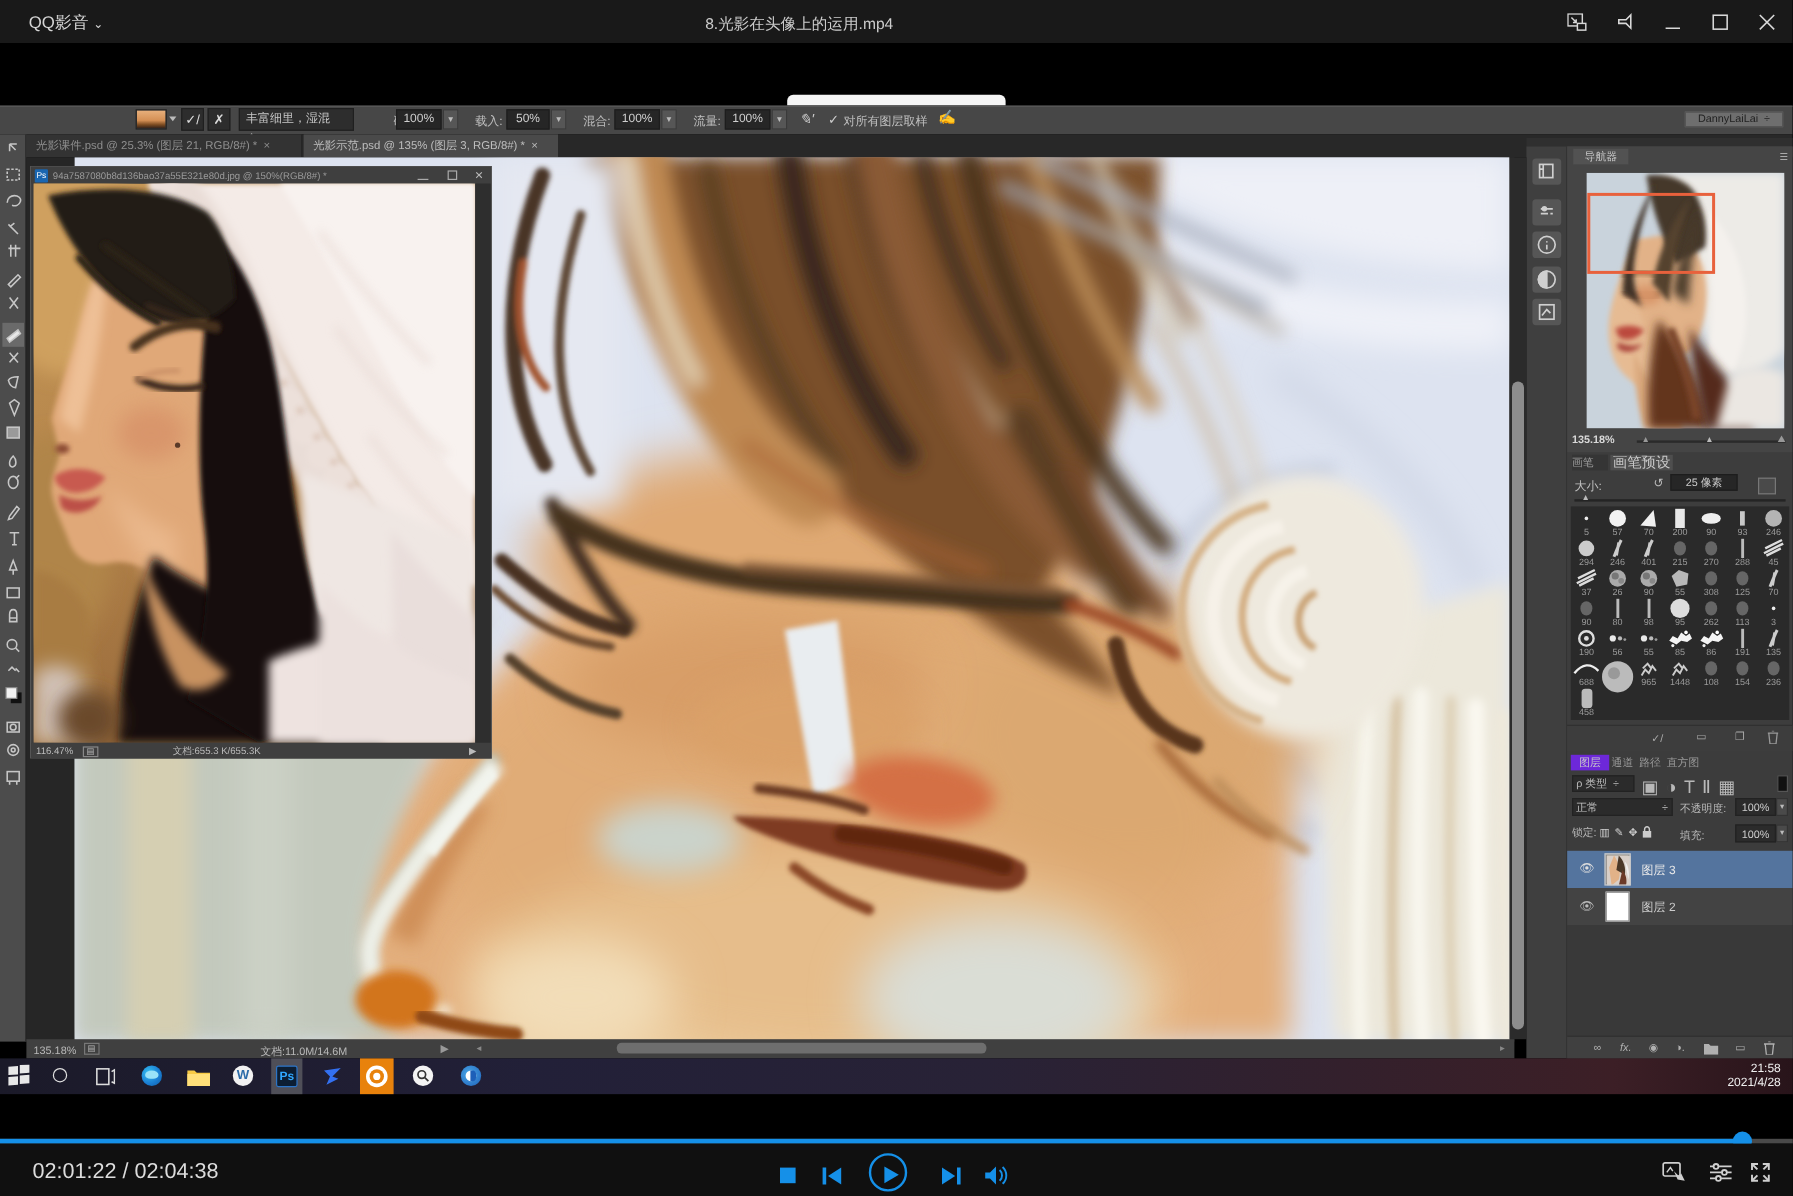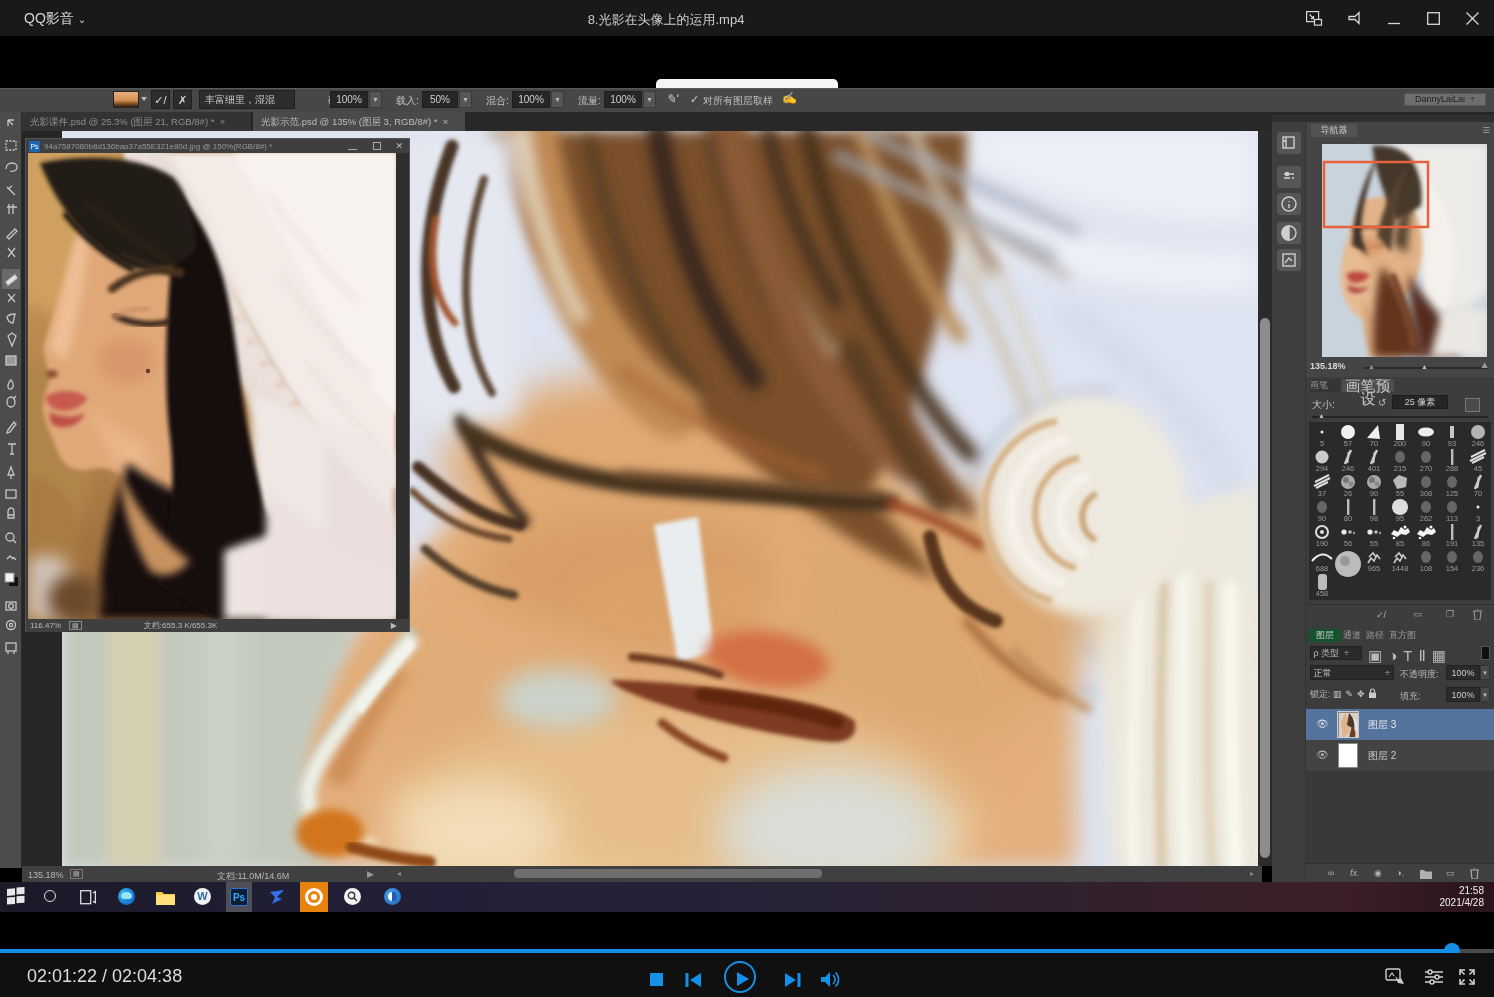--- a/index.html
+++ b/index.html
@@ -347,21 +347,21 @@
       </svg>
     </div>
     <div style="position:absolute;left:4px;top:239px;color:#d8d8d8;font-size:9px;font-weight:bold;">135.18%</div>
     <div style="position:absolute;left:58px;top:245px;width:124px;height:2px;background:#2a2a2a;"></div>
     <div style="position:absolute;left:62px;top:241px;color:#999;font-size:7px;">▲</div>
     <div style="position:absolute;left:115px;top:241px;color:#bbb;font-size:7px;">▲</div>
     <div style="position:absolute;right:6px;top:239px;color:#999;font-size:8px;">⛰</div>
 
     <div style="position:absolute;left:0;top:255px;width:188px;height:249px;background:#3d3d3d;"></div>
     <div style="position:absolute;left:4px;top:257px;width:30px;height:13px;background:#353535;color:#9a9a9a;font-size:9px;line-height:13px;">画笔</div>
-    <div style="position:absolute;left:36px;top:257px;width:52px;height:13px;background:#4e4e4e;color:#c8c8c8;font-size:15px;line-height:13px;text-align:center;">画笔预设</div>
+    <div style="position:absolute;left:36px;top:257px;width:52px;height:13px;background:#4e4e4e;color:#c8c8c8;font-size:12px;line-height:13px;text-align:center;">画笔预设</div>
     <div style="position:absolute;left:6px;top:276px;color:#c0c0c0;font-size:10px;">大小:</div>
     <div style="position:absolute;left:72px;top:275px;color:#bbb;font-size:10px;">↺</div>
     <div style="position:absolute;left:86px;top:273px;width:56px;height:14px;background:#262626;border:1px solid #1d1d1d;color:#ccc;font-size:9px;line-height:13px;text-align:center;">25 像素</div>
     <div style="position:absolute;right:14px;top:276px;width:15px;height:14px;border:1px solid #777;background:#4a4a4a;"></div>
     <div style="position:absolute;left:6px;top:294px;width:176px;height:2px;background:#242424;"></div>
     <div style="position:absolute;left:12px;top:290px;color:#bbb;font-size:7px;">▲</div>
     <div id="brushgrid" style="position:absolute;left:3px;top:300px;width:182px;height:178px;background:#2a2a2a;">
       <svg width="182" height="178" viewBox="0 0 182 178">
       <circle cx="13" cy="10" r="1.5" fill="#eee"></circle>
       <text x="13" y="24" font-size="7.5" fill="#9a9a9a" text-anchor="middle" font-family="Liberation Sans">5</text>
@@ -467,21 +467,21 @@
     <div style="position:absolute;left:0;top:482px;width:188px;height:22px;background:#3d3d3d;border-top:1px solid #303030;color:#aaa;font-size:9px;">
       <span style="position:absolute;right:108px;top:5px;">✓/</span>
       <span style="position:absolute;right:72px;top:4px;">▭</span>
       <span style="position:absolute;right:40px;top:4px;">❐</span>
       <svg width="9" height="11" viewBox="0 0 9 11" style="position:absolute;right:12px;top:4px;">
           <path d="M0,2h9M1,2l1,9h5l1,-9M3.5,0h2" stroke="#999" stroke-width="1.1" fill="none"></path>
         </svg>
     </div>
 
     <div style="position:absolute;left:0;top:504px;width:188px;height:256px;background:#3c3c3c;"></div>
-    <div style="position:absolute;left:3px;top:507px;width:32px;height:13px;background:#14532d;color:#c8c8c8;font-size:9px;line-height:13px;text-align:center;">图层</div>
+    <div style="position:absolute;left:3px;top:507px;width:32px;height:13px;background:#6d28d9;color:#c8c8c8;font-size:9px;line-height:13px;text-align:center;">图层</div>
     <div style="position:absolute;left:37px;top:507px;color:#9a9a9a;font-size:9px;line-height:13px;">通道&nbsp;&nbsp;路径&nbsp;&nbsp;直方图</div>
     <div style="position:absolute;left:4px;top:524px;width:52px;height:14px;background:#2b2b2b;border:1px solid #222;color:#bbb;font-size:9px;line-height:13px;">&nbsp;ρ 类型&nbsp;&nbsp;÷</div>
     <div style="position:absolute;left:62px;top:525px;color:#b8b8b8;font-size:15px;letter-spacing:6px;">▣◑TⅡ▦</div>
     <div style="position:absolute;right:4px;top:524px;width:9px;height:14px;background:#111;border:1px solid #555;"></div>
     <div style="position:absolute;left:4px;top:543px;width:84px;height:15px;background:#2b2b2b;border:1px solid #222;color:#c4c4c4;font-size:9px;line-height:14px;">&nbsp;正常<span style="float:right;margin-right:3px;">÷</span></div>
     <div style="position:absolute;left:94px;top:546px;color:#b8b8b8;font-size:9px;">不透明度:</div>
     <div style="position:absolute;left:140px;top:543px;width:34px;height:15px;background:#2b2b2b;border:1px solid #222;color:#ccc;font-size:9px;line-height:14px;text-align:center;">100%</div>
     <div style="position:absolute;right:4px;top:543px;width:10px;height:15px;background:#4a4a4a;border:1px solid #333;color:#bbb;font-size:7px;line-height:14px;text-align:center;">▾</div>
     <div style="position:absolute;left:4px;top:566px;color:#b8b8b8;font-size:9px;">锁定: <span style="letter-spacing:4px;color:#ccc;">▥✎✥</span></div>
     <svg width="9" height="11" viewBox="0 0 9 11" style="position:absolute;left:62px;top:566px;">

